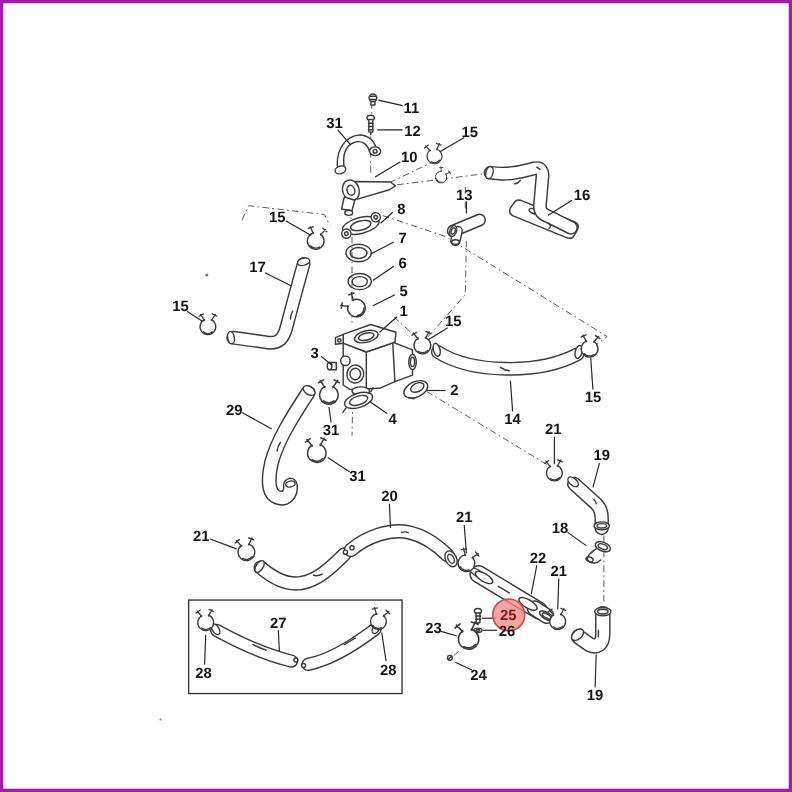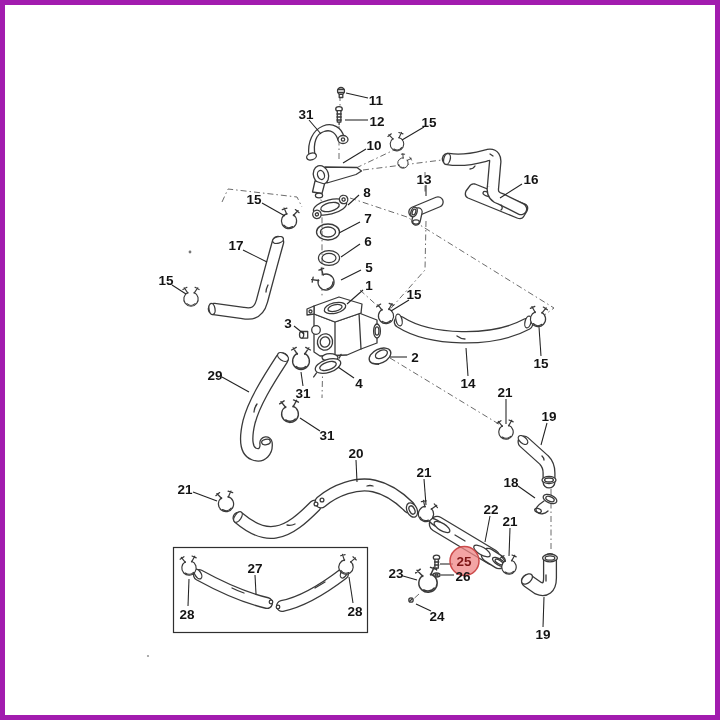--- a/index.html
+++ b/index.html
@@ -1,16 +1,16 @@
 <!DOCTYPE html>
 <html><head>
 <meta charset="utf-8">
 <style>
   html,body{margin:0;padding:0;background:#fff;font-family:"Liberation Sans",sans-serif;}
-  #stage{position:relative;width:720px;height:720px;background:#ffffff;box-sizing:border-box;border:5px solid #a21caf;overflow:hidden;}
+  #stage{position:relative;width:720px;height:720px;background:#ffffff;box-sizing:border-box;border:3px solid #a21caf;overflow:hidden;}
   svg{display:block;}
   .art{stroke:#3a3a3a;fill:none;stroke-width:1.3;stroke-linecap:round;stroke-linejoin:round;}
   .dash{stroke:#5a5a5a;fill:none;stroke-width:0.9;stroke-dasharray:6 3 1.5 3;}
   .wf{fill:#ffffff;}
   .lead{stroke:#222;stroke-width:1.05;fill:none;}
   .lbl{font:bold 13.5px "Liberation Sans",sans-serif;fill:#141414;text-anchor:middle;}
   .lbl.hl{fill:#7e1616;}
 </style>
 </head>
 <body>

